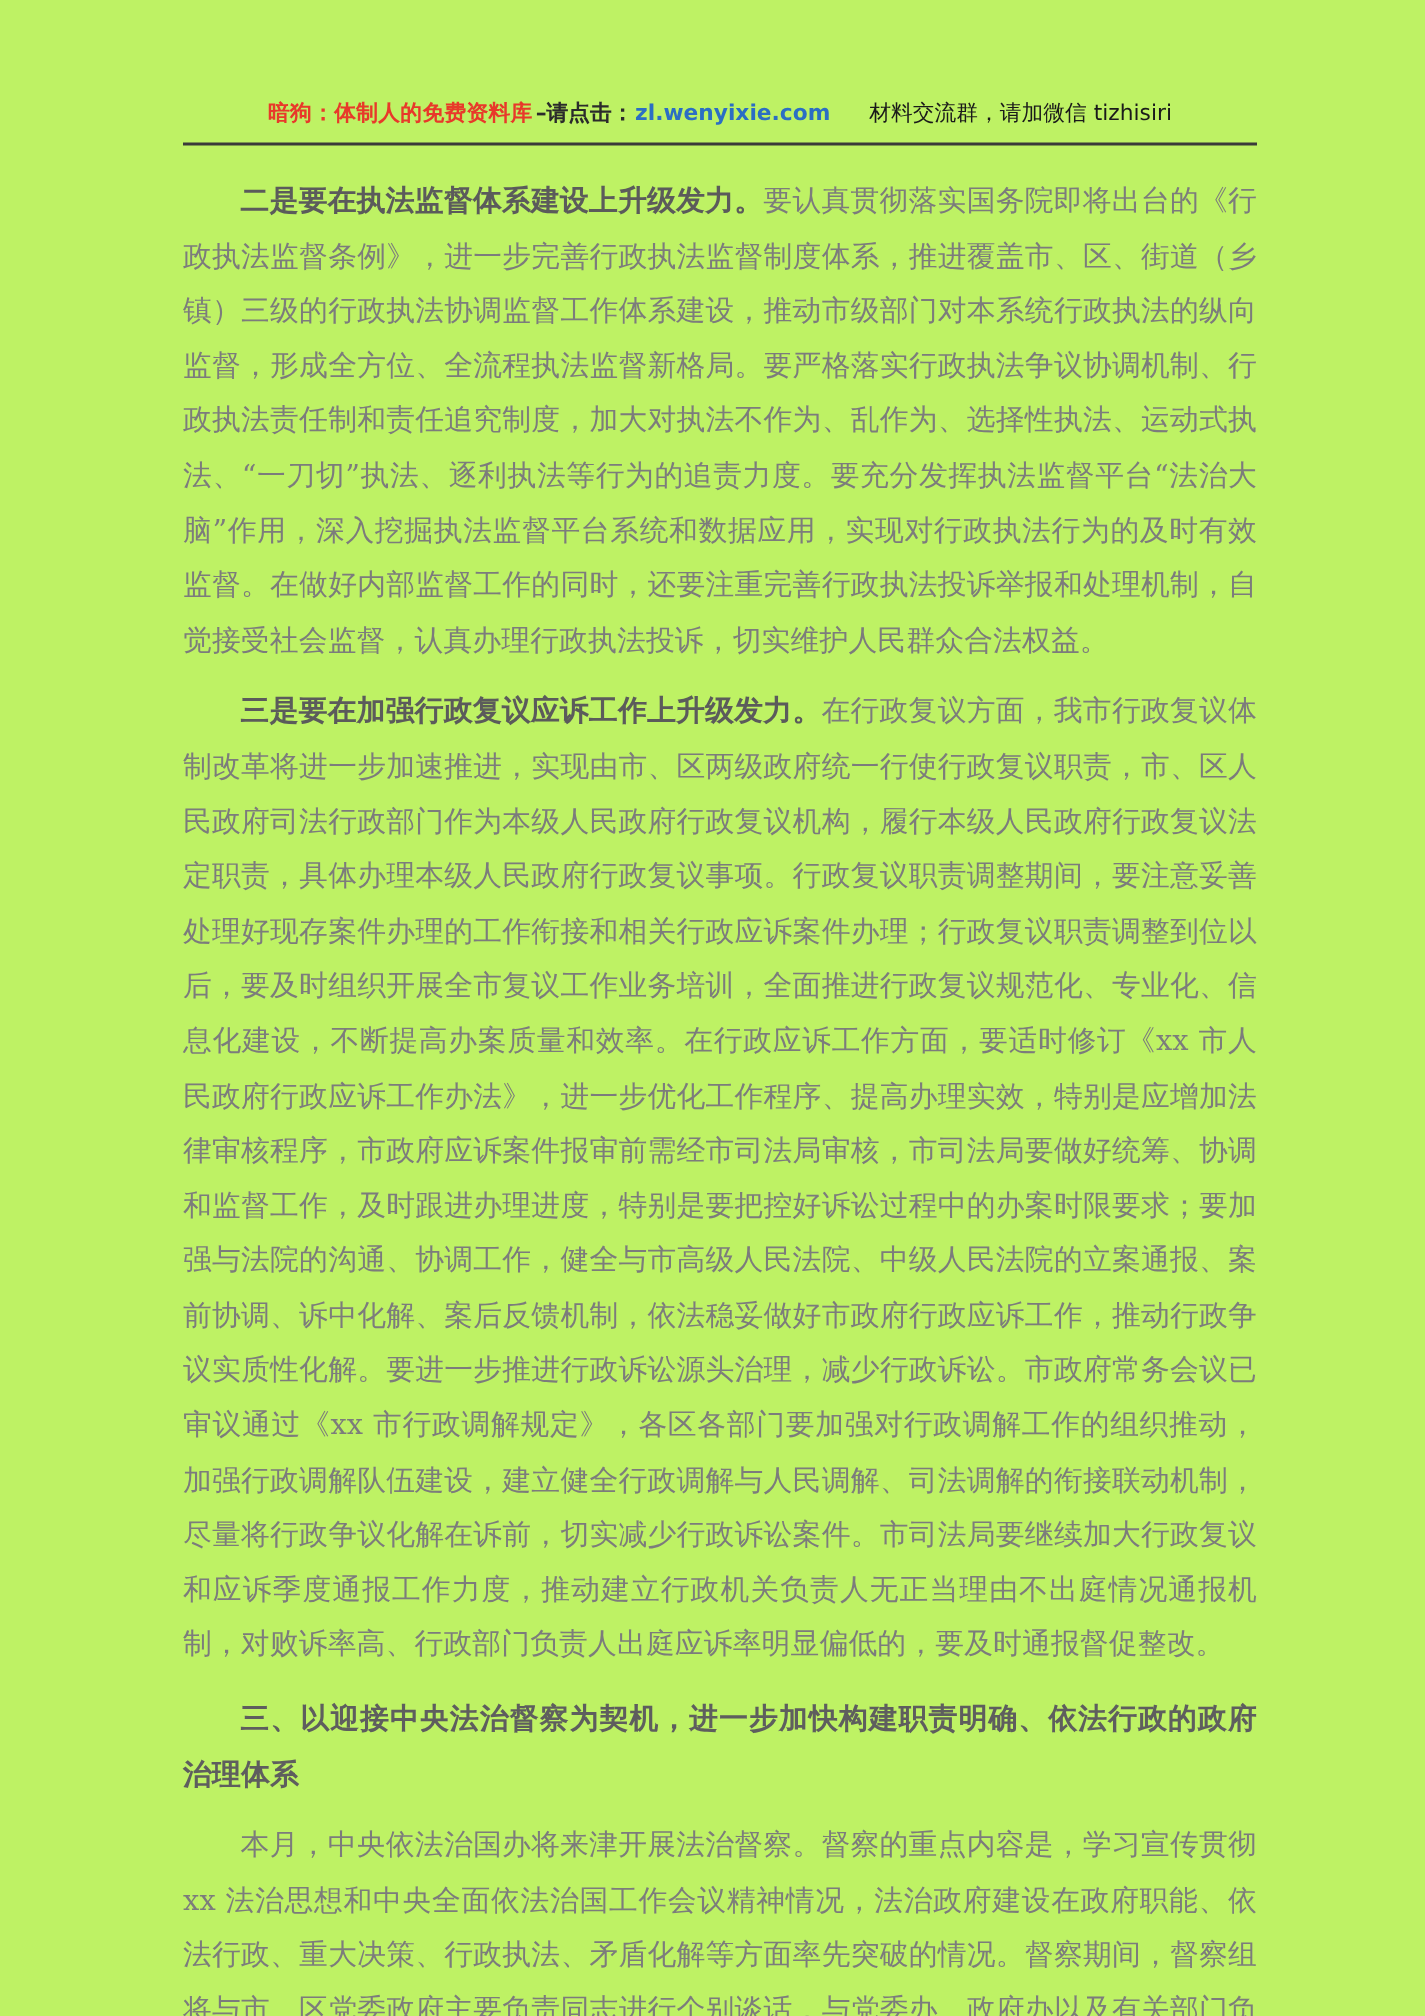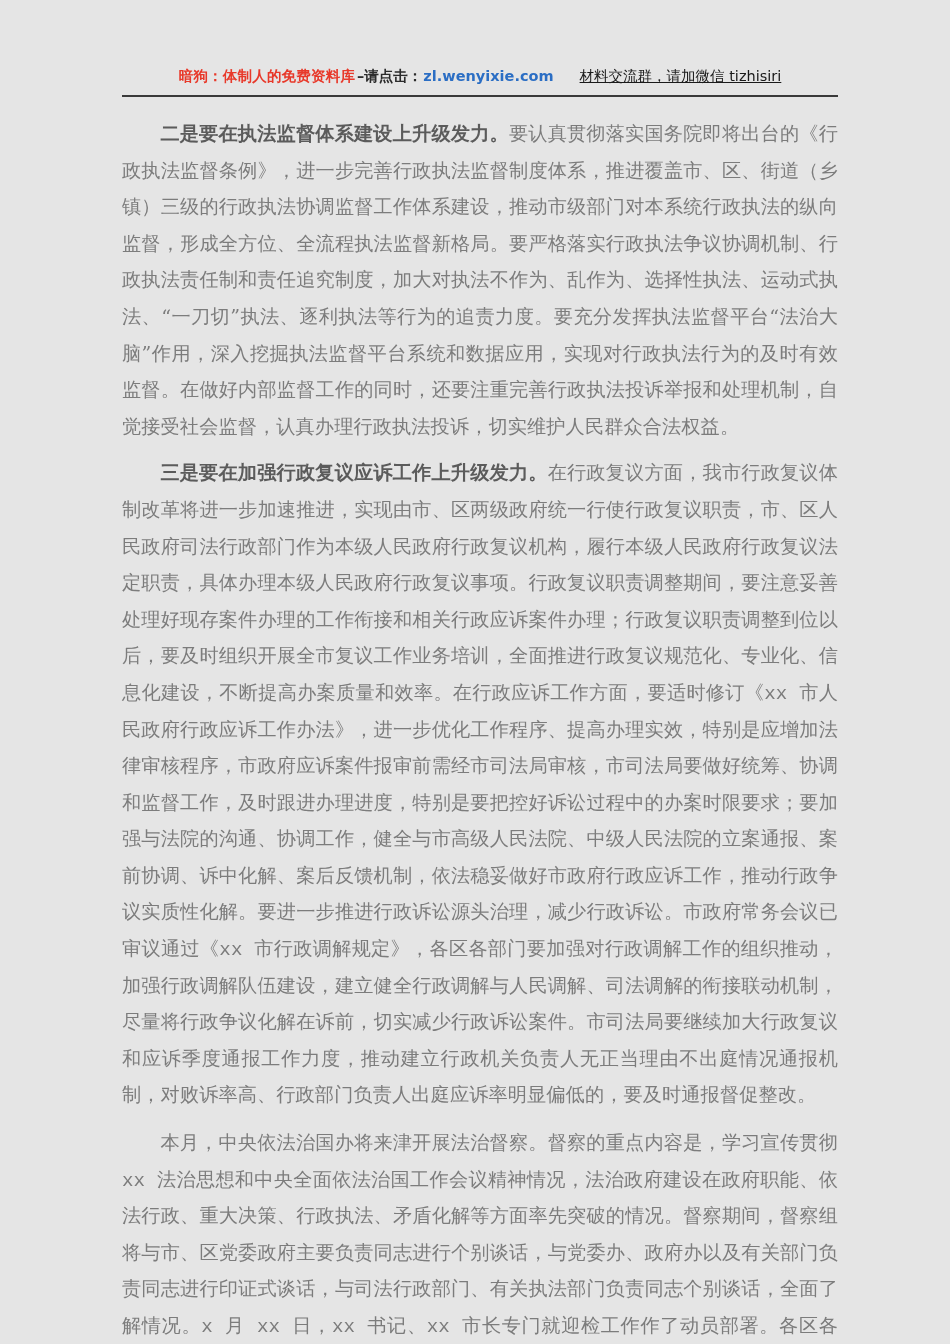--- a/index.html
+++ b/index.html
@@ -12,21 +12,21 @@
     height: 1344px;
     background: #ffffff;
     font-family: "DejaVu Serif", "Liberation Serif", serif;
     overflow: hidden;
   }
 
   .page {
     position: relative;
     width: 950px;
     height: 1344px;
-    background: #e5e5e5;
+    background: #bef264;
     box-sizing: border-box;
   }
 
   
   .promo-banner {
     position: absolute;
     left: 122px;
     top: 62px;
     width: 716px;
     height: 30px;
@@ -51,21 +51,20 @@
   .promo-link {
     color: #2b6ec4;
     text-decoration: none;
     font-weight: 700;
     margin-left: 1px;
   }
   .promo-tail {
     color: #1a1a1a;
     font-weight: 400;
     margin-left: 26px;
-    text-decoration: underline;
   }
 
   .header-rule {
     position: absolute;
     left: 122px;
     top: 95px;
     width: 716px;
     height: 0;
     border-top: 2.5px solid #3a3a3a;
   }
@@ -85,21 +84,20 @@
     color: #7c7c7c;
     text-align: justify;
     text-justify: inter-ideograph;
     text-indent: 2em;
     letter-spacing: 0.1px;
     font-family: "DejaVu Serif", "Liberation Serif", serif;
   }
 
   .para + .para {
     margin-top: 11px;
-    font-family: Liberation Mono, monospace;
   }
 
   .lead {
     font-weight: 700;
     color: #5b5b5b;
     margin-top: 48px;
   }
 
   .heading {
     margin: 0;
@@ -131,18 +129,19 @@
   </div>
 
   <div class="header-rule"></div>
 
   <div class="doc-body">
 
     <p class="para"><span class="lead">二是要在执法监督体系建设上升级发力。</span><span>要认真贯彻落实国务院即将出台的《行政执法监督条例》，进一步完善行政执法监督制度体系，推进覆盖市、区、街道（乡镇）三级的行政执法协调监督工作体系建设，推动市级部门对本系统行政执法的纵向监督，形成全方位、全流程执法监督新格局。要严格落实行政执法争议协调机制、行政执法责任制和责任追究制度，加大对执法不作为、乱作为、选择性执法、运动式执法、“一刀切”执法、逐利执法等行为的追责力度。要充分发挥执法监督平台“法治大脑”作用，深入挖掘执法监督平台系统和数据应用，实现对行政执法行为的及时有效监督。在做好内部监督工作的同时，还要注重完善行政执法投诉举报和处理机制，自觉接受社会监督，认真办理行政执法投诉，切实维护人民群众合法权益。</span></p>
 
     <p class="para"><span class="lead">三是要在加强行政复议应诉工作上升级发力。</span><span>在行政复议方面，我市行政复议体制改革将进一步加速推进，实现由市、区两级政府统一行使行政复议职责，市、区人民政府司法行政部门作为本级人民政府行政复议机构，履行本级人民政府行政复议法定职责，具体办理本级人民政府行政复议事项。行政复议职责调整期间，要注意妥善处理好现存案件办理的工作衔接和相关行政应诉案件办理；行政复议职责调整到位以后，要及时组织开展全市复议工作业务培训，全面推进行政复议规范化、专业化、信息化建设，不断提高办案质量和效率。在行政应诉工作方面，要适时修订《xx 市人民政府行政应诉工作办法》，进一步优化工作程序、提高办理实效，特别是应增加法律审核程序，市政府应诉案件报审前需经市司法局审核，市司法局要做好统筹、协调和监督工作，及时跟进办理进度，特别是要把控好诉讼过程中的办案时限要求；要加强与法院的沟通、协调工作，健全与市高级人民法院、中级人民法院的立案通报、案前协调、诉中化解、案后反馈机制，依法稳妥做好市政府行政应诉工作，推动行政争议实质性化解。要进一步推进行政诉讼源头治理，减少行政诉讼。市政府常务会议已审议通过《xx 市行政调解规定》，各区各部门要加强对行政调解工作的组织推动，加强行政调解队伍建设，建立健全行政调解与人民调解、司法调解的衔接联动机制，尽量将行政争议化解在诉前，切实减少行政诉讼案件。市司法局要继续加大行政复议和应诉季度通报工作力度，推动建立行政机关负责人无正当理由不出庭情况通报机制，对败诉率高、行政部门负责人出庭应诉率明显偏低的，要及时通报督促整改。</span></p>
 
+    <p class="heading">三、以迎接中央法治督察为契机，进一步加快构建职责明确、依法行政的政府治理体系</p>
 
     <p class="para"><span class="lead"></span><span>本月，中央依法治国办将来津开展法治督察。督察的重点内容是，学习宣传贯彻 xx 法治思想和中央全面依法治国工作会议精神情况，法治政府建设在政府职能、依法行政、重大决策、行政执法、矛盾化解等方面率先突破的情况。督察期间，督察组将与市、区党委政府主要负责同志进行个别谈话，与党委办、政府办以及有关部门负责同志进行印证式谈话，与司法行政部门、有关执法部门负责同志个别谈话，全面了解情况。x 月 xx 日，xx 书记、xx 市长专门就迎检工作作了动员部署。各区各部门要以此次督察为契机，认真自查，主动接受督察，全力配合督察，做到“以查促改”“以查促建”，加快构建职责明确、依法行政的政府治理体系。</span></p>
 
   </div>
 
 </div>
 
 </body></html>

